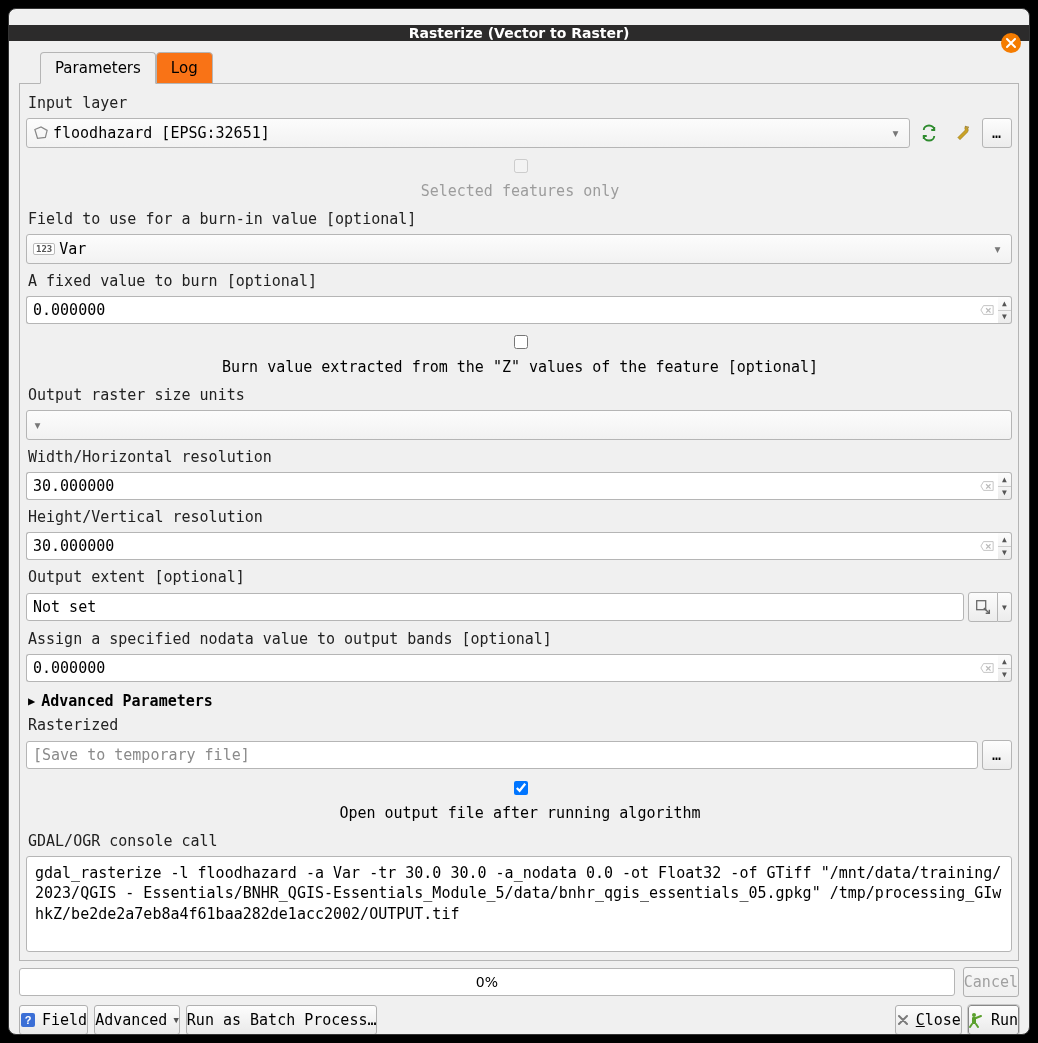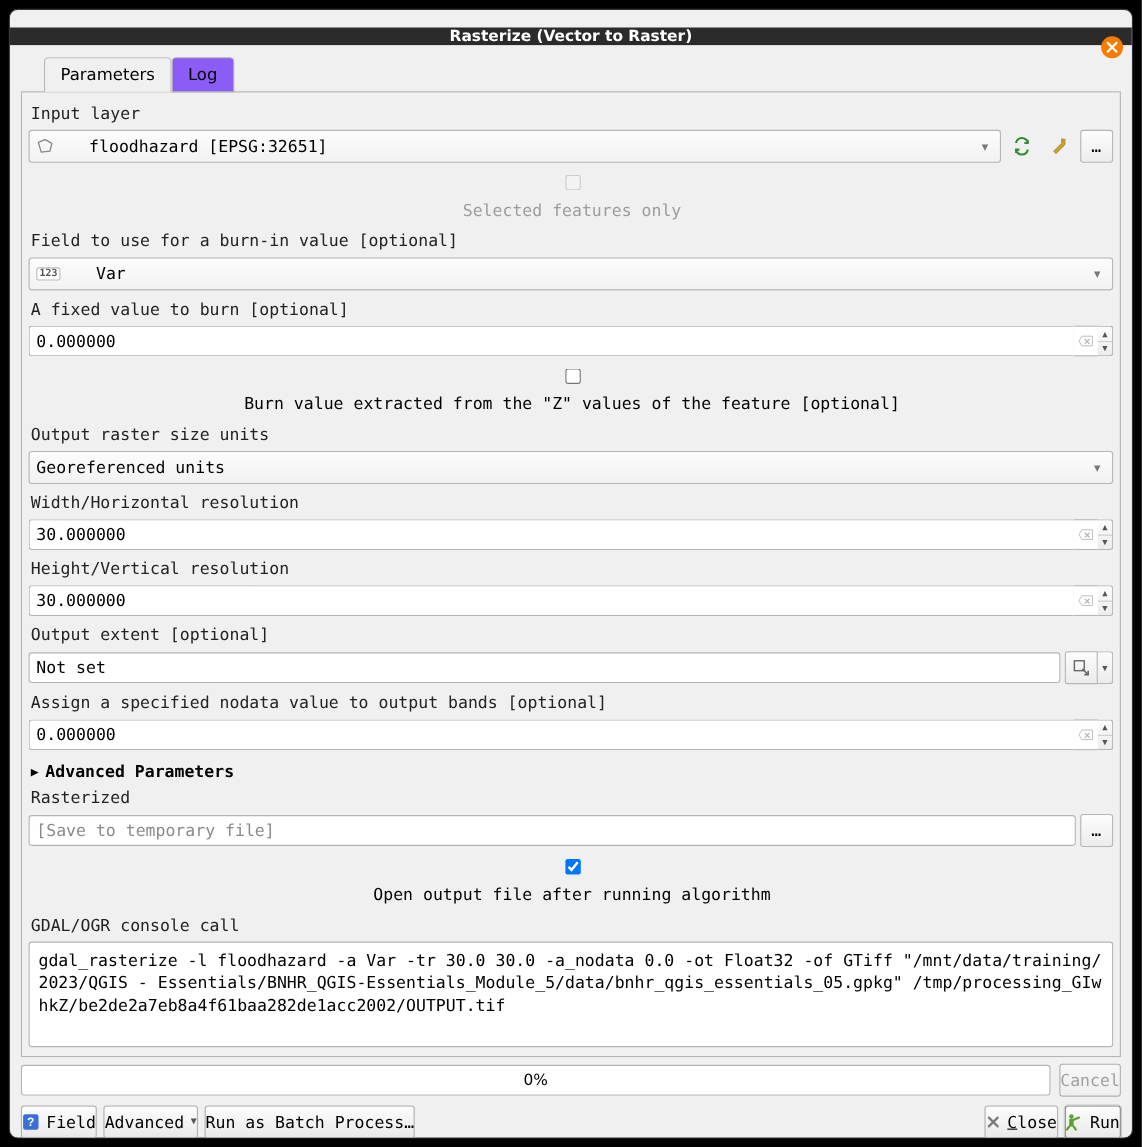--- a/index.html
+++ b/index.html
@@ -42,21 +42,21 @@
   .content {
     flex:1; padding:10px 10px 6px 10px;
     display:flex; flex-direction:column;
     gap:0px;
   }
   
   .tabs { display:flex; gap:0; margin-left:21px; }
   .tab {
     padding:6px 14px 6px 14px;
     border:1px solid #b5b5b5;
-    background:#8b5cf6;
+    background:#f97316;
     font-family: "DejaVu Sans", sans-serif;
     font-size:15px;
     position:relative;
     top:1px;
     border-top-left-radius:4px; border-top-right-radius:4px;
   }
   .tab.active {
     background:#f0f0f0;
     border-bottom:1px solid #f0f0f0;
   }
@@ -75,21 +75,20 @@
   
   .combo {
     flex:1;
     height:30px;
     background: linear-gradient(#fcfcfc,#f2f2f2);
     border:1px solid #b5b5b5;
     border-radius:3px;
     display:flex; align-items:center;
     padding:0 6px;
     position:relative;
-    gap:28px;
   }
   .combo .combo-text { flex:1; }
   .combo .dd {
     width:12px; color:#777;
   }
   .smallbadge {
     font-size:9px; font-weight:bold; background:#fff; border:1px solid #bbb; border-radius:2px;
     padding:0 2px; margin-right:4px; color:#555;
   }
   
@@ -275,21 +274,20 @@
       </div>
 
       <label class="chk">
         <input type="checkbox" style="">
         <span>Burn value extracted from the "Z" values of the feature [optional]</span>
       </label>
 
       <div class="label">Output raster size units</div>
       <div class="row">
         <div class="combo">
-          <span class="combo-text">Georeferenced units</span>
           <span class="dd">▾</span>
         </div>
       </div>
 
       <div class="label">Width/Horizontal resolution</div>
       <div class="spinwrap">
         <div class="numin">30.000000</div>
         <div class="clearbtn">
           <svg viewBox="0 0 16 16" width="14" height="14">
               <path d="M4 3 L1 8 L4 13 L15 13 L15 3 Z" fill="none" stroke="#bbb"></path>

